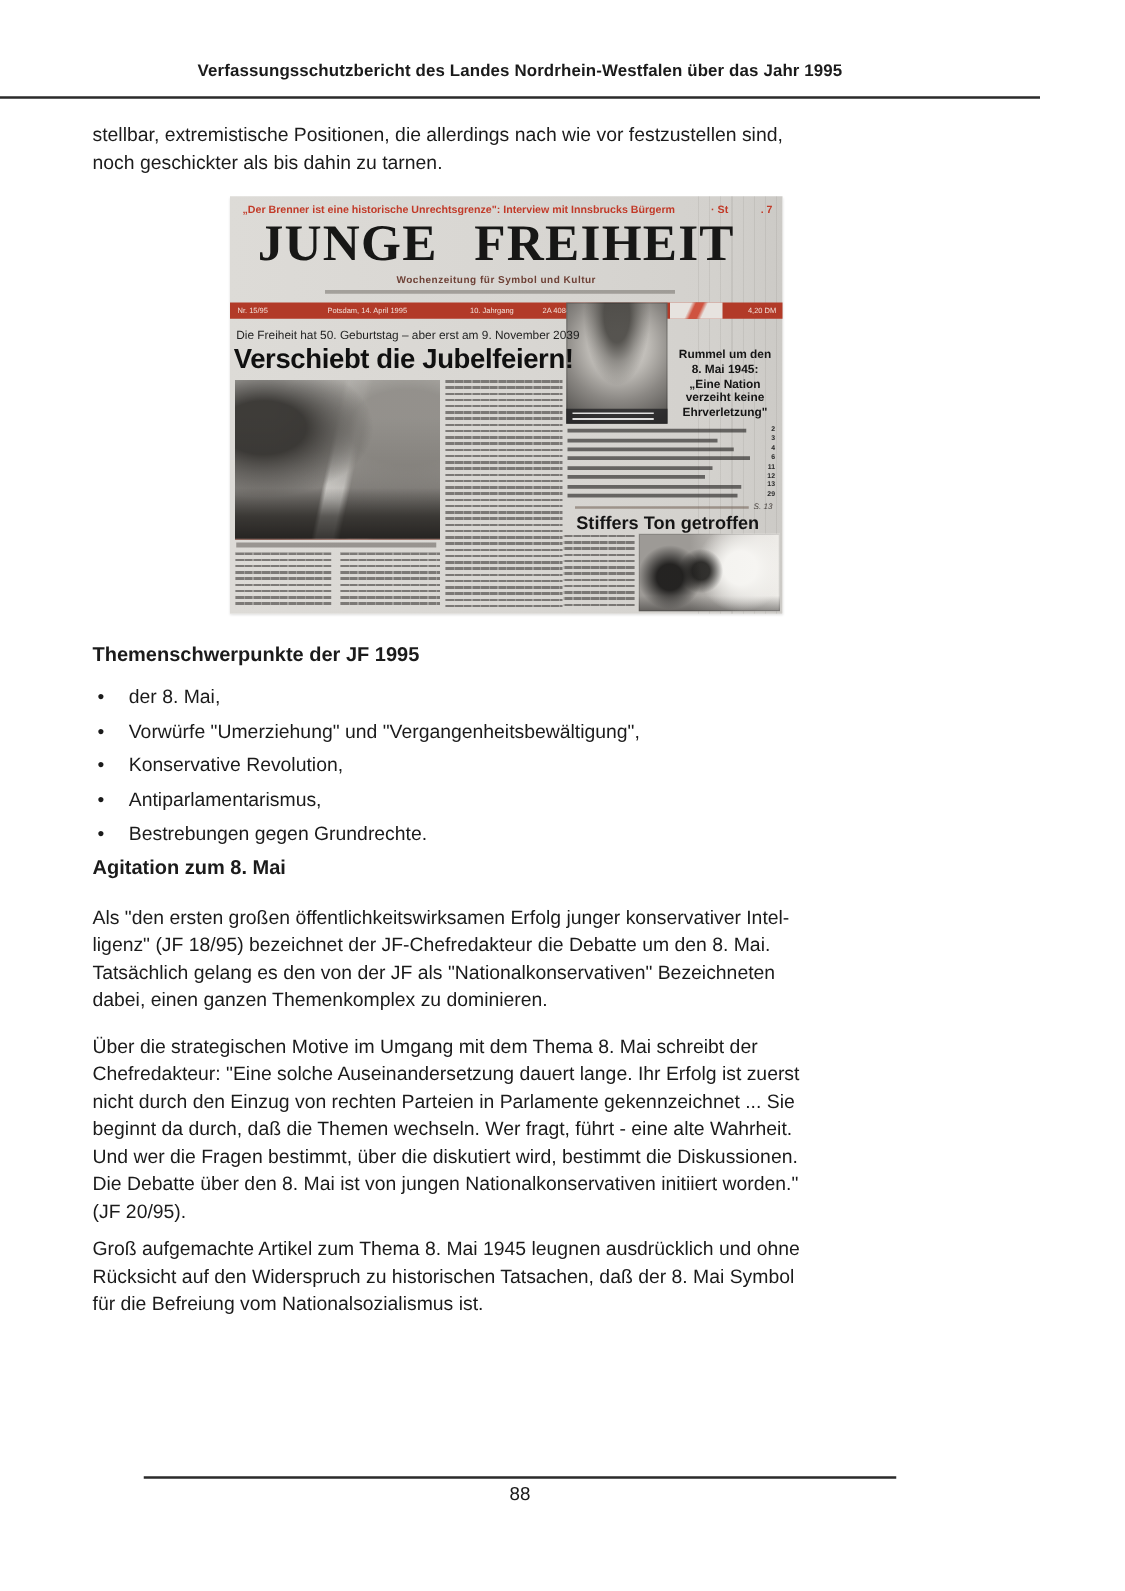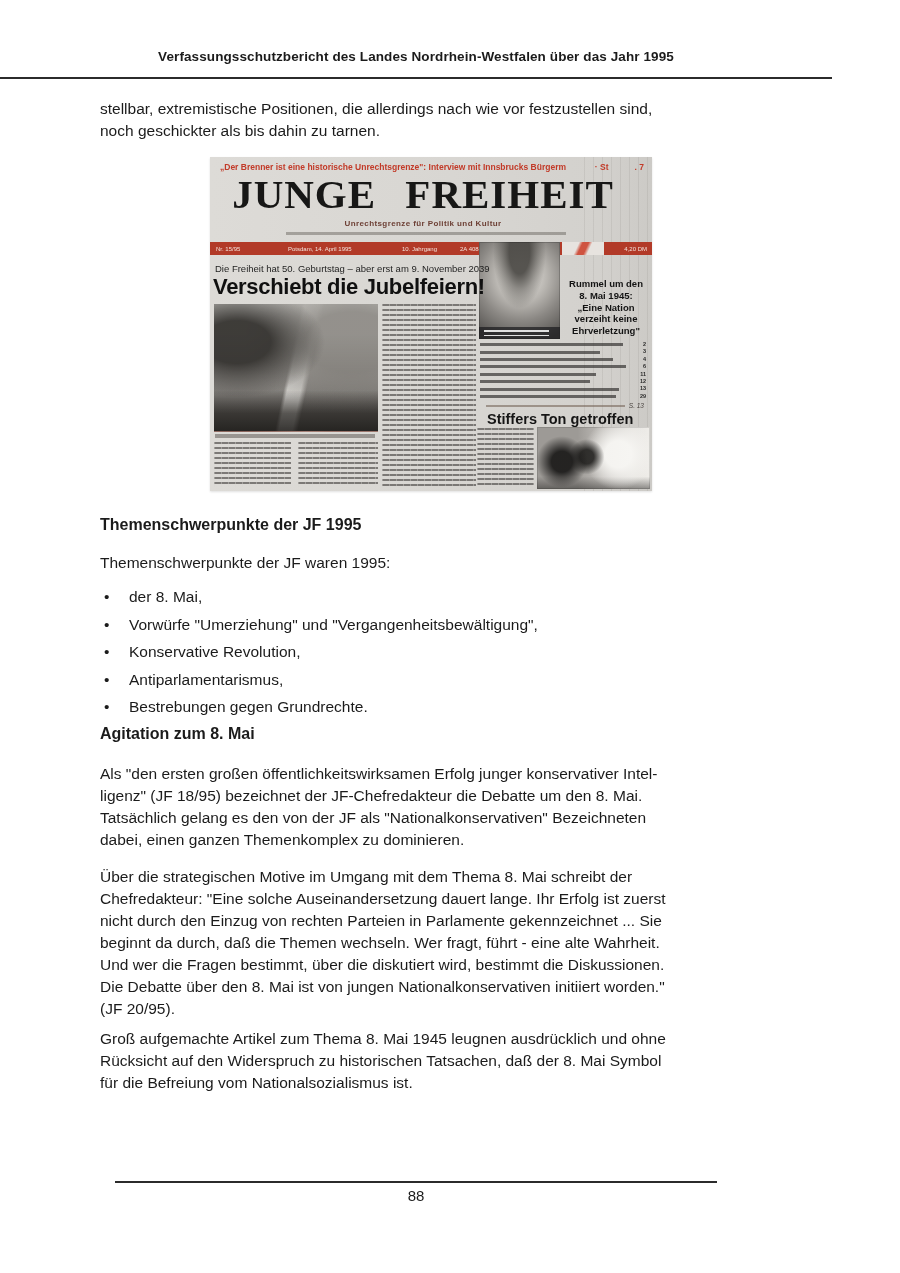--- a/index.html
+++ b/index.html
@@ -1,18 +1,18 @@
 <!DOCTYPE html>
 <html><head>
 <meta charset="utf-8">
 <style>
   html,body{margin:0;padding:0;background:#ffffff;}
   .page{position:relative;width:832px;height:1273px;background:#ffffff;
         font-family:"Liberation Sans",sans-serif;color:#1b1b1b;overflow:hidden;}
-  .content{padding:0 100px;}
+  .content{padding:0 74px;}
 
   
   .doc-header-title{padding-top:49px;text-align:center;font-weight:bold;font-size:13.5px;letter-spacing:.1px;}
   .doc-header-rule{margin:13px -3px 0;border:none;border-top:2px solid #2b2b2b;height:0;}
   .para{white-space:pre-line;font-size:15.5px;line-height:22px;margin:0;}
   .p-intro{margin-top:19px;}
   .p-a1{margin-top:19px;}
   .p-a2{margin-top:15px;}
   .p-a3{margin-top:8px;}
   h2.sec{margin:24px 0 0;font-size:16px;line-height:20px;font-weight:bold;}
@@ -108,21 +108,21 @@
     <div class="np">
       <div class="np-grid"></div>
 
       <div class="np-strap">
         <span class="np-strap-main">„Der Brenner ist eine historische Unrechtsgrenze": Interview mit Innsbrucks Bürgerm</span>
         <span class="np-strap-st">· St</span>
         <span>. 7</span>
       </div>
 
       <div class="np-masthead">JUNGE FREIHEIT</div>
-      <div class="np-subtitle">Unrechtsgrenze für Politik und Kultur</div>
+      <div class="np-subtitle">Wochenzeitung für Symbol und Kultur</div>
       <div class="np-publine"></div>
 
       <div class="np-band">
         <span class="bt bt-issue">Nr. 15/95</span>
         <span class="bt bt-date">Potsdam, 14. April 1995</span>
         <span class="bt bt-volume">10. Jahrgang</span>
         <span class="bt bt-code">2A 4084 C</span>
         <span class="bt bt-price">4,20 DM</span>
         <span class="np-band-smudge"></span>
       </div>
@@ -187,21 +187,20 @@
 
       <div class="np-ref-line">
         <span class="np-ref-bar"></span>
         <span class="np-ref-num">S. 13</span>
       </div>
       <div class="np-headline2">Stiffers Ton getroffen</div>
       <div class="np-photo2"></div>
     </div>
 
     <h2 class="sec">Themenschwerpunkte der JF 1995</h2>
-    <p class="para themen-intro">Themenschwerpunkte der JF waren 1995:</p>
 
     <ul class="bullets">
       <li>der 8. Mai,</li>
       <li>Vorwürfe "Umerziehung" und "Vergangenheitsbewältigung",</li>
       <li>Konservative Revolution,</li>
       <li>Antiparlamentarismus,</li>
       <li>Bestrebungen gegen Grundrechte.</li>
     </ul>
 
     <h3 class="sec">Agitation zum 8. Mai</h3>

